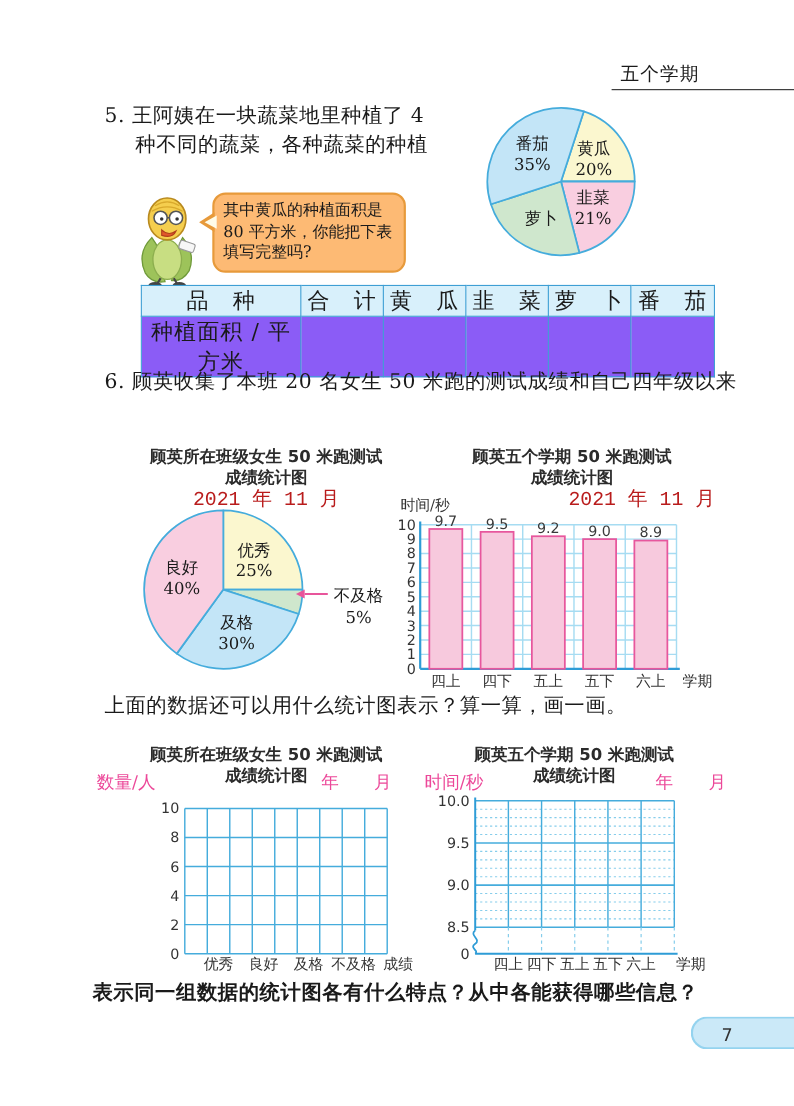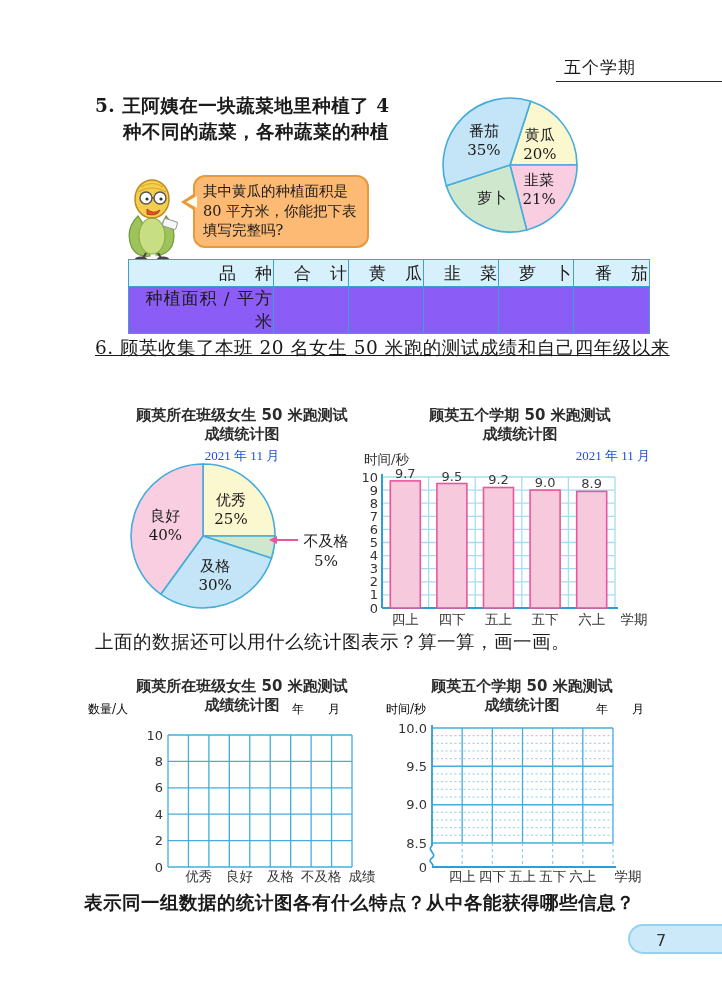--- a/index.html
+++ b/index.html
@@ -4,57 +4,57 @@
 <style>
   html,body{margin:0;padding:0;}
   body{width:722px;height:1005px;position:relative;background:#ffffff;overflow:hidden;
        font-family:"DejaVu Serif","Liberation Serif",serif;color:#1a1a1a;}
   .abs{position:absolute;}
   .bodytext{font-size:18.5px;line-height:25.5px;letter-spacing:.5px;}
   .bodytext div{white-space:nowrap;}
   .indent{padding-left:28px;}
   .charttitle{font-family:"DejaVu Sans","Liberation Sans",sans-serif;font-weight:600;
               font-size:15px;line-height:19px;color:#2b2b2b;text-align:center;margin-top:15px;}
-  .datesans{font-family:Liberation Serif, serif;font-weight:400;
-            font-size:13px;color:#1d4ed8;}
-  .graylab{font-size:12px;color:#000000;white-space:nowrap;}
+  .datesans{font-family:Liberation Mono, monospace;font-weight:400;
+            font-size:18px;color:#b91c1c;}
+  .graylab{font-size:16px;color:#ec4899;white-space:nowrap;}
   
   #hdr{left:556px;top:56px;width:166px;height:26px;border-bottom:1.6px solid #2b2b2b;
        font-size:17px;letter-spacing:1px;padding-left:8px;box-sizing:border-box;}
   
   #bubble{left:193px;top:175px;width:156px;background:#fdba74;border:2px solid #E79A3B;
           border-radius:12px;padding:5px 8px;font-size:14.5px;line-height:19.5px;}
   #bubble:before{content:"";position:absolute;left:-14px;top:16px;border:9px solid transparent;
           border-right:14px solid #E79A3B;border-left:0;}
   #bubble:after{content:"";position:absolute;left:-9px;top:19px;border:6px solid transparent;
           border-right:11px solid #FFFCE9;border-left:0;}
   
   #vegtable{left:128px;top:259px;border-collapse:collapse;table-layout:fixed;}
-  #vegtable th,#vegtable td{border:1.6px solid #3E9FD4;text-align:right;
-          font-weight:400;font-size:17px;letter-spacing:1px;padding:0;}
+  #vegtable th,#vegtable td{border:1.6px solid #3E9FD4;text-align:center;
+          font-weight:400;font-size:20px;letter-spacing:1px;padding:0;}
   #vegtable th{background:#D8F0FB;height:26px;}
   #vegtable td{background:#8b5cf6;height:24px;}
   
   .tick{font:13px "DejaVu Sans","Liberation Sans",sans-serif;fill:#333;}
   .cat{font:13.5px "DejaVu Serif","Liberation Serif",serif;fill:#333;}
   .plabel{font:15px "DejaVu Serif","Liberation Serif",serif;fill:#1a1a1a;}
   .bval{font:13px "DejaVu Sans","Liberation Sans",sans-serif;fill:#3a3a3a;}
   .ylab{font:13.5px "DejaVu Serif","Liberation Serif",serif;fill:#333;}
   
   #pagetab{top:924px;right:0;width:94px;height:30px;background:#CBE9F8;
            border:2px solid #94D3EF;border-right:none;border-radius:16px 0 0 16px;
            font-family:"DejaVu Sans","Liberation Sans",sans-serif;font-size:16px;color:#333;
            line-height:30px;padding-left:26px;box-sizing:border-box;}
 </style>
 </head>
 <body>
 
 <div id="hdr" class="abs">五个学期</div>
 
-<div class="abs bodytext" style="left:95px;top:93px;width:350px;font-weight:bold;">
+<div class="abs bodytext" style="left:95px;top:93px;width:350px;">
   <div>5. 王阿姨在一块蔬菜地里种植了 4</div>
   <div class="indent">种不同的蔬菜，各种蔬菜的种植</div>
 </div>
 
 <div class="abs" style="left:438px;top:94px;">
   <svg id="pie-veg-svg" width="150" height="150">
       <path d="M72,71 L92.7,7.3 A67,67 0 0 1 139.0,71.0 Z" fill="#FBF7CF" stroke="#45ACDC" stroke-width="1.6" stroke-linejoin="round"></path>
       <text x="101.8" text-anchor="middle" class="plabel"><tspan x="101.8" y="46.3">黄瓜</tspan><tspan x="101.8" y="65.3">20%</tspan></text>
       <path d="M72,71 L139.0,71.0 A67,67 0 0 1 88.7,135.9 Z" fill="#F9CEE0" stroke="#45ACDC" stroke-width="1.6" stroke-linejoin="round"></path>
       <text x="101.1" text-anchor="middle" class="plabel"><tspan x="101.1" y="90.6">韭菜</tspan><tspan x="101.1" y="109.6">21%</tspan></text>
@@ -111,21 +111,21 @@
     <td>种植面积 / 平方米</td>
     <td></td>
     <td></td>
     <td></td>
     <td></td>
     <td></td>
   </tr>
 </tbody>
   </table>
 
-<div class="abs bodytext" style="left:95px;top:335px;width:600px;text-decoration:underline;">
+<div class="abs bodytext" style="left:95px;top:335px;width:600px;">
   <div>6. 顾英收集了本班 20 名女生 50 米跑的测试成绩和自己四年级以来</div>
 </div>
 
 <div class="abs charttitle" style="left:106px;top:391px;width:272px;">
   <div>顾英所在班级女生 50 米跑测试</div>
   <div>成绩统计图</div>
   <div class="datesans" style="padding-top:2px;">2021 年 11 月</div>
 </div>
 
 <div class="abs charttitle" style="left:388px;top:391px;width:264px;">

